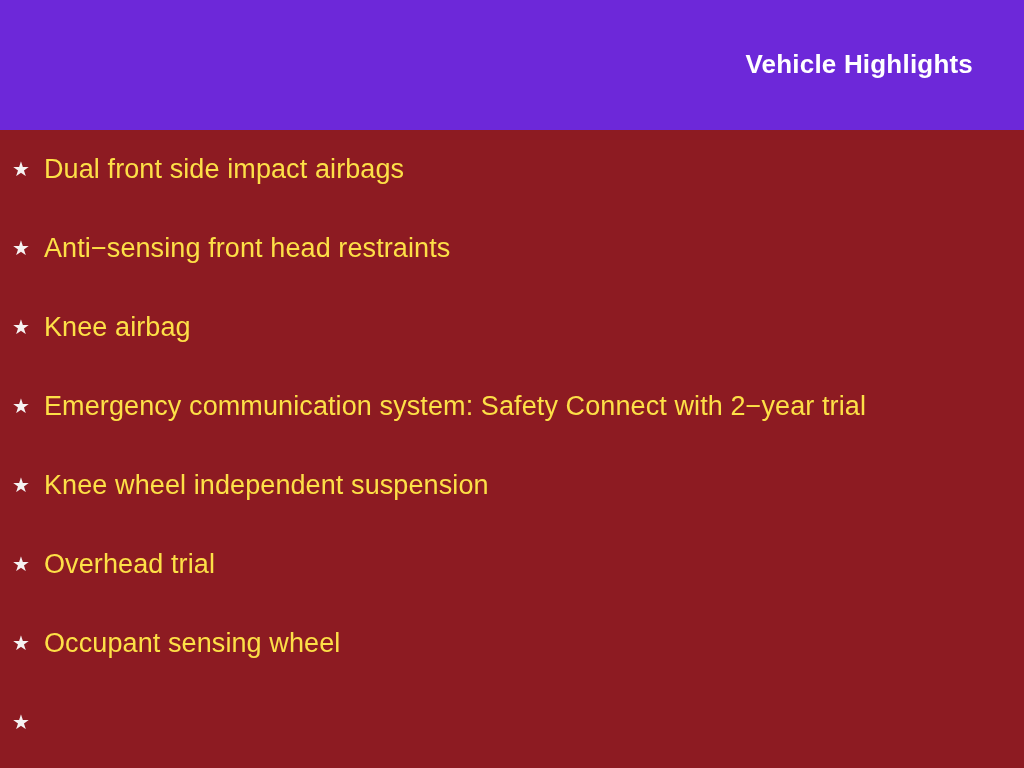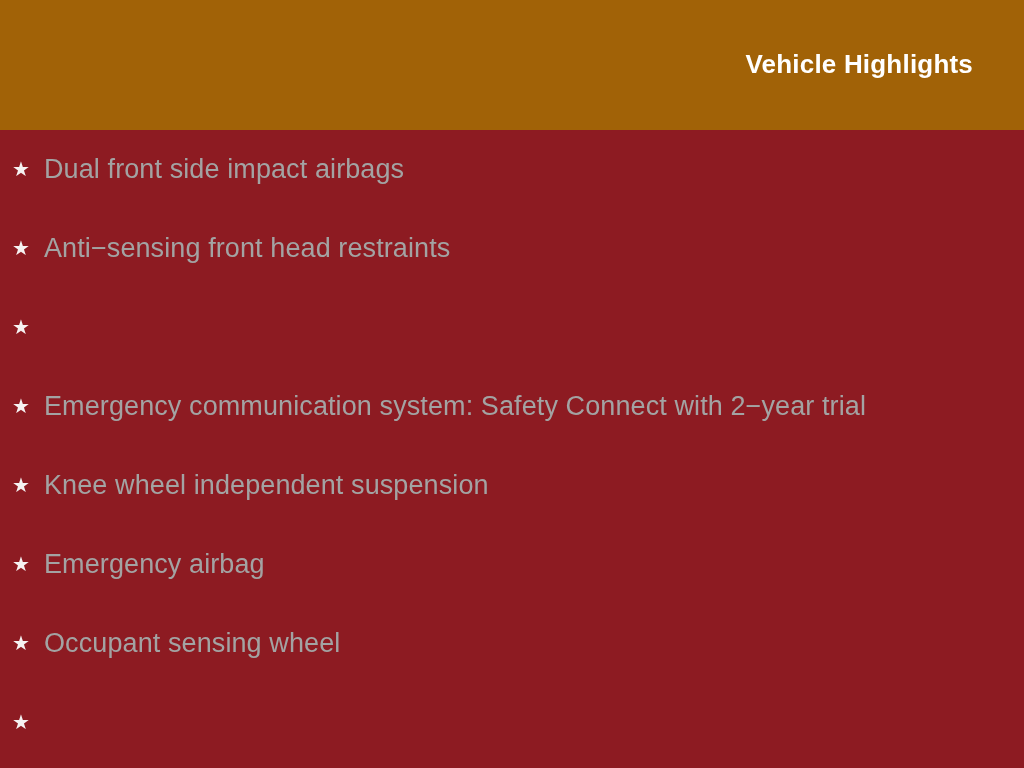--- a/index.html
+++ b/index.html
@@ -25,21 +25,21 @@
     overflow: hidden;
   }
 
   
   #header-band {
     position: absolute;
     left: 0;
     top: 0;
     width: 1024px;
     height: 130px;
-    background: #a16207;
+    background: #6d28d9;
     box-sizing: border-box;
     display: flex;
     align-items: center;
     justify-content: flex-end;
     padding-right: 51px;
   }
 
   #slide-title {
     color: #ffffff;
     font-size: 26px;
@@ -91,21 +91,21 @@
     color: #f6f2f2;
     font-size: 20px;
     line-height: 1;
     text-align: left;
     position: relative;
     top: -1px;
     font-family: "DejaVu Sans", "Liberation Sans", sans-serif;
   }
 
   .highlight-text {
-    color: #a3a3a3;
+    color: #fde047;
     font-size: 27px;
     font-weight: normal;
     line-height: 1.15;
     white-space: nowrap;
     letter-spacing: 0.1px;
   }
 </style>
 </head>
 <body>
 
@@ -121,32 +121,33 @@
     <li class="highlight-item">
           <span class="bullet-star">★</span>
           <span class="highlight-text">Dual front side impact airbags</span>
         </li>
         <li class="highlight-item">
           <span class="bullet-star">★</span>
           <span class="highlight-text">Anti−sensing front head restraints</span>
         </li>
         <li class="highlight-item">
           <span class="bullet-star">★</span>
+          <span class="highlight-text">Knee airbag</span>
         </li>
         <li class="highlight-item">
           <span class="bullet-star">★</span>
           <span class="highlight-text">Emergency communication system: Safety Connect with 2−year trial</span>
         </li>
         <li class="highlight-item">
           <span class="bullet-star">★</span>
           <span class="highlight-text">Knee wheel independent suspension</span>
         </li>
         <li class="highlight-item">
           <span class="bullet-star">★</span>
-          <span class="highlight-text">Emergency airbag</span>
+          <span class="highlight-text">Overhead trial</span>
         </li>
         <li class="highlight-item">
           <span class="bullet-star">★</span>
           <span class="highlight-text">Occupant sensing wheel</span>
         </li>
         <li class="highlight-item">
           <span class="bullet-star">★</span>
         </li>
       </ul>
   </div>

